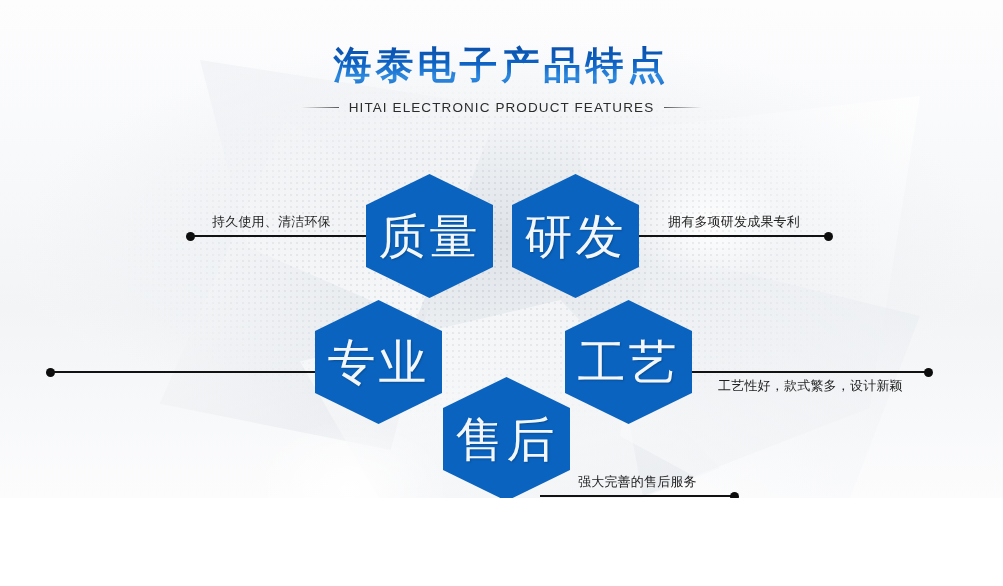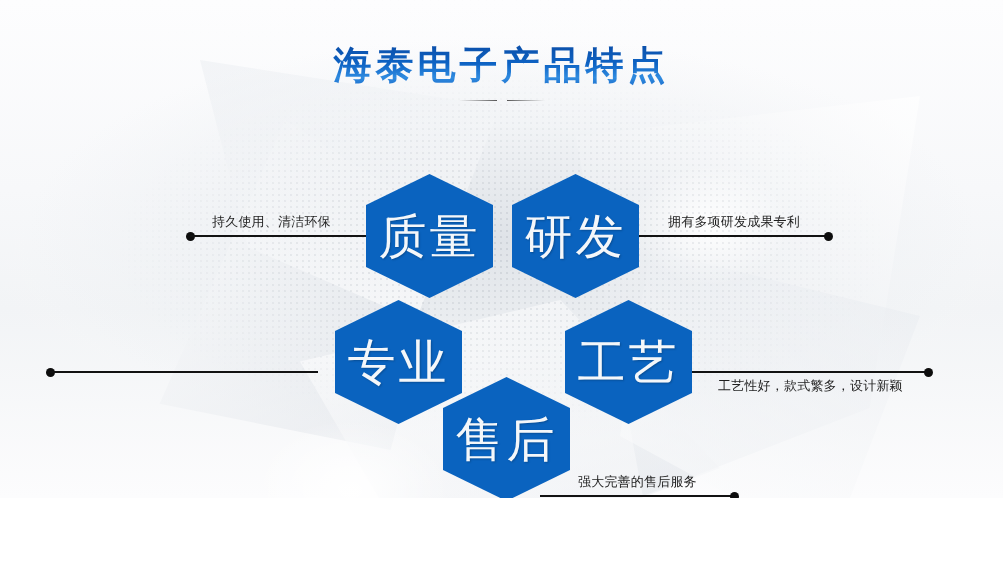--- a/index.html
+++ b/index.html
@@ -158,20 +158,21 @@
     <div class="facet f5"></div>
     <div class="shine s1"></div>
     <div class="shine s2"></div>
   </div>
   <div class="bg-layer bg-dots"></div>
 
   <div class="header">
     <h1 class="title-cn">海泰电子产品特点</h1>
     <div class="sub-wrap">
       <span class="sub-rule left"></span>
+      <span class="subtitle">HITAI ELECTRONIC PRODUCT FEATURES</span>
       <span class="sub-rule right"></span>
     </div>
   </div>
 
   <div class="dot" style="left:186px; top:232px;"></div>
   <div class="conn" style="left:190px; top:235px; width:178px;"></div>
   <div class="caption" style="left:212px; top:212px;">持久使用、清洁环保</div>
 
   <div class="conn" style="left:638px; top:235px; width:192px;"></div>
   <div class="dot" style="left:824px; top:232px;"></div>
@@ -189,21 +190,21 @@
   <div class="caption" style="left:578px; top:472px;">强大完善的售后服务</div>
 
   <div class="hex" style="left:366px; top:174px; width:127px; height:124px;">
     <span class="hex-label">质量</span>
   </div>
 
   <div class="hex" style="left:512px; top:174px; width:127px; height:124px;">
     <span class="hex-label">研发</span>
   </div>
 
-  <div class="hex" style="left:315px; top:300px; width:127px; height:124px;margin-left:20px;">
+  <div class="hex" style="left:315px; top:300px; width:127px; height:124px;">
     <span class="hex-label">专业</span>
   </div>
 
   <div class="hex" style="left:565px; top:300px; width:127px; height:124px;">
     <span class="hex-label">工艺</span>
   </div>
 
   <div class="hex" style="left:443px; top:377px; width:127px; height:124px;">
     <span class="hex-label">售后</span>
   </div>

